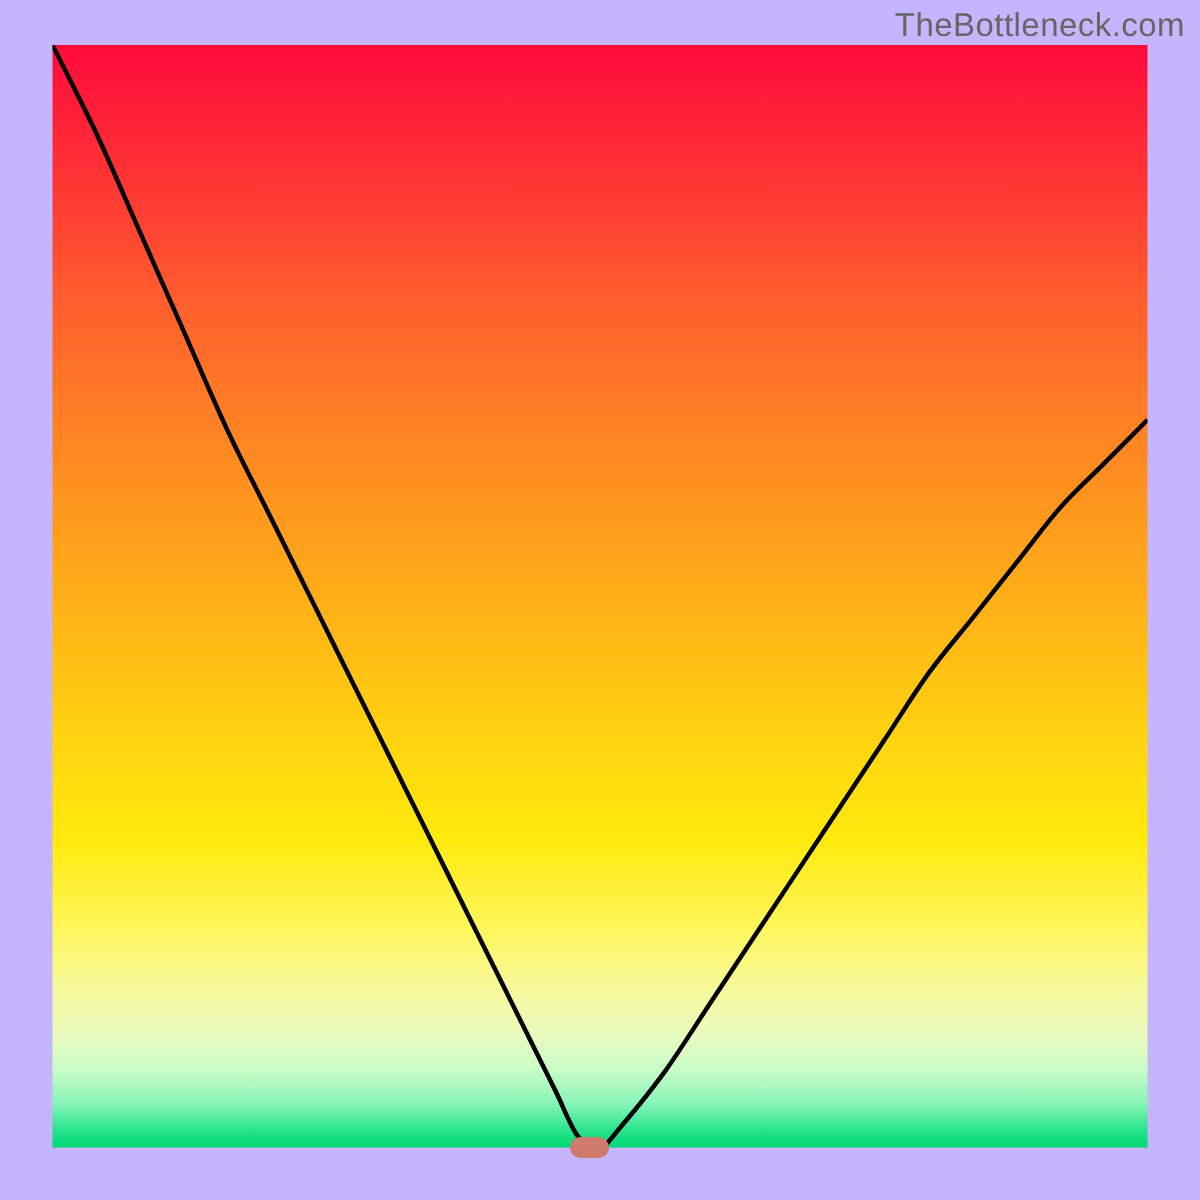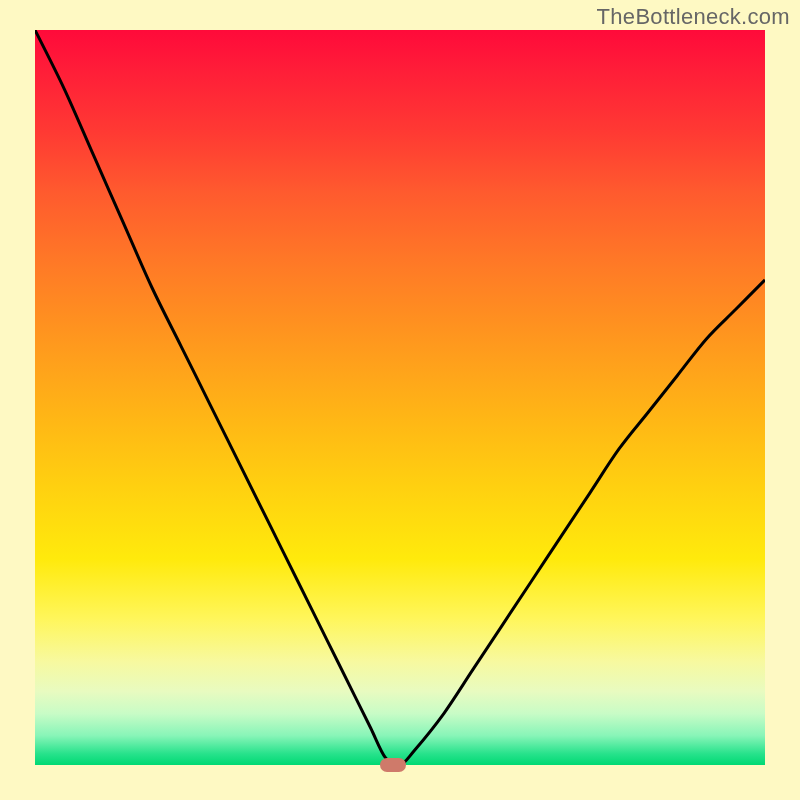--- a/index.html
+++ b/index.html
@@ -8,21 +8,21 @@
     width: 800px;
     height: 800px;
     background: #000;
     overflow: hidden;
     font-family: Arial, Helvetica, sans-serif;
   }
   .frame {
     position: relative;
     width: 800px;
     height: 800px;
-    background: #fef9c3;
+    background: #c4b5fd;
   }
   .watermark {
     position: absolute;
     top: 4px;
     right: 10px;
     color: #666;
     font-size: 22px;
     font-weight: 500;
     letter-spacing: 0.3px;
     z-index: 10;

